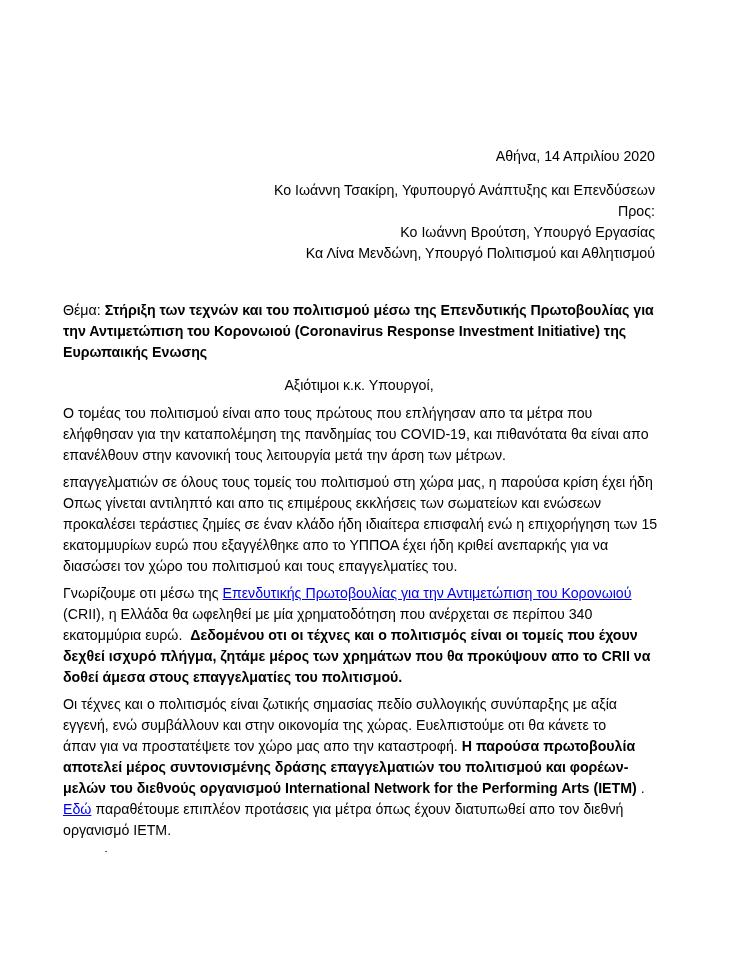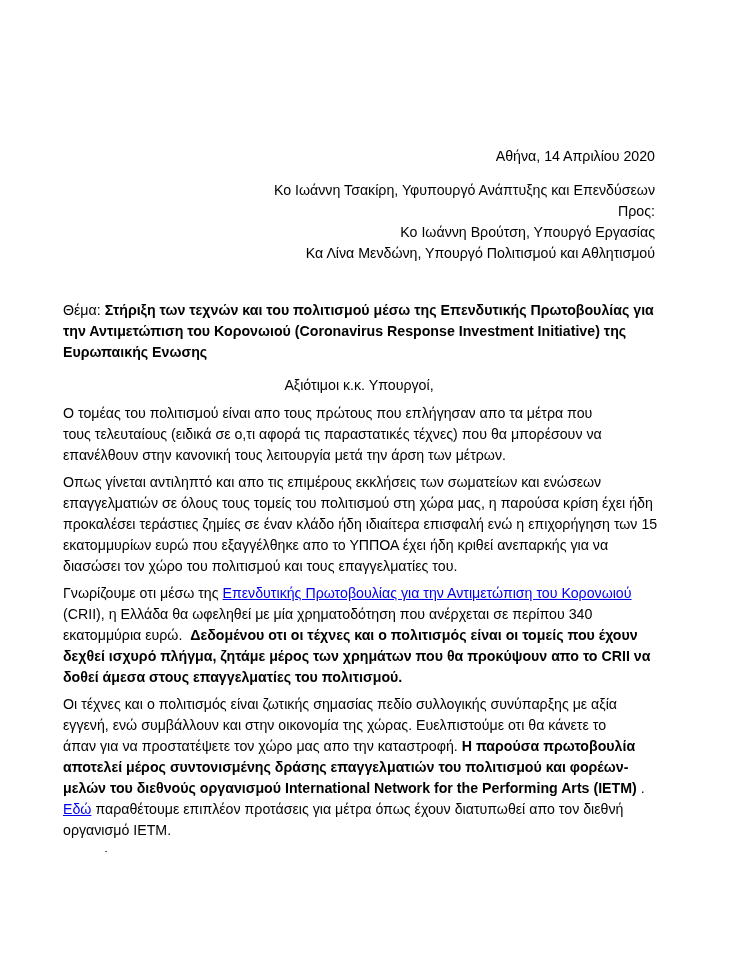--- a/index.html
+++ b/index.html
@@ -44,26 +44,26 @@
   <div class="subject">
       <div class="line"><span>Θέμα: </span><span class="b">Στήριξη των τεχνών και του πολιτισμού μέσω της Επενδυτικής Πρωτοβουλίας για</span></div>
       <div class="line"><span class="b">την Αντιμετώπιση του Κορονωιού (Coronavirus Response Investment Initiative) της</span></div>
       <div class="line"><span class="b">Ευρωπαικής Ενωσης</span></div>
     </div>
 
   <div class="salutation">Αξιότιμοι κ.κ. Υπουργοί,</div>
 
   <div class="para">
       <div class="line"><span>Ο τομέας του πολιτισμού είναι απο τους πρώτους που επλήγησαν απο τα μέτρα που</span></div>
-      <div class="line"><span>τους τελευταίους (ειδικά σε ο,τι αφορά τις παραστατικές τέχνες) που θα μπορέσουν να</span></div>
+      <div class="line"><span>ελήφθησαν για την καταπολέμηση της πανδημίας του COVID-19, και πιθανότατα θα είναι απο</span></div>
       <div class="line"><span>επανέλθουν στην κανονική τους λειτουργία μετά την άρση των μέτρων.</span></div>
     </div>
   <div class="para">
+      <div class="line"><span>επαγγελματιών σε όλους τους τομείς του πολιτισμού στη χώρα μας, η παρούσα κρίση έχει ήδη</span></div>
       <div class="line"><span>Οπως γίνεται αντιληπτό και απο τις επιμέρους εκκλήσεις των σωματείων και ενώσεων</span></div>
-      <div class="line"><span>επαγγελματιών σε όλους τους τομείς του πολιτισμού στη χώρα μας, η παρούσα κρίση έχει ήδη</span></div>
       <div class="line"><span>προκαλέσει τεράστιες ζημίες σε έναν κλάδο ήδη ιδιαίτερα επισφαλή ενώ η επιχορήγηση των 15</span></div>
       <div class="line"><span>εκατομμυρίων ευρώ που εξαγγέλθηκε απο το ΥΠΠΟΑ έχει ήδη κριθεί ανεπαρκής για να</span></div>
       <div class="line"><span>διασώσει τον χώρο του πολιτισμού και τους επαγγελματίες του.</span></div>
     </div>
   <div class="para">
       <div class="line"><span>Γνωρίζουμε οτι μέσω της </span><a class="lnk" href="#">Επενδυτικής Πρωτοβουλίας για την Αντιμετώπιση του Κορονωιού</a></div>
       <div class="line"><span>(CRII), η Ελλάδα θα ωφεληθεί με μία χρηματοδότηση που ανέρχεται σε περίπου 340</span></div>
       <div class="line"><span>εκατομμύρια ευρώ.  </span><span class="b">Δεδομένου οτι οι τέχνες και ο πολιτισμός είναι οι τομείς που έχουν</span></div>
       <div class="line"><span class="b">δεχθεί ισχυρό πλήγμα, ζητάμε μέρος των χρημάτων που θα προκύψουν απο το CRII να</span></div>
       <div class="line"><span class="b">δοθεί άμεσα στους επαγγελματίες του πολιτισμού.</span></div>

